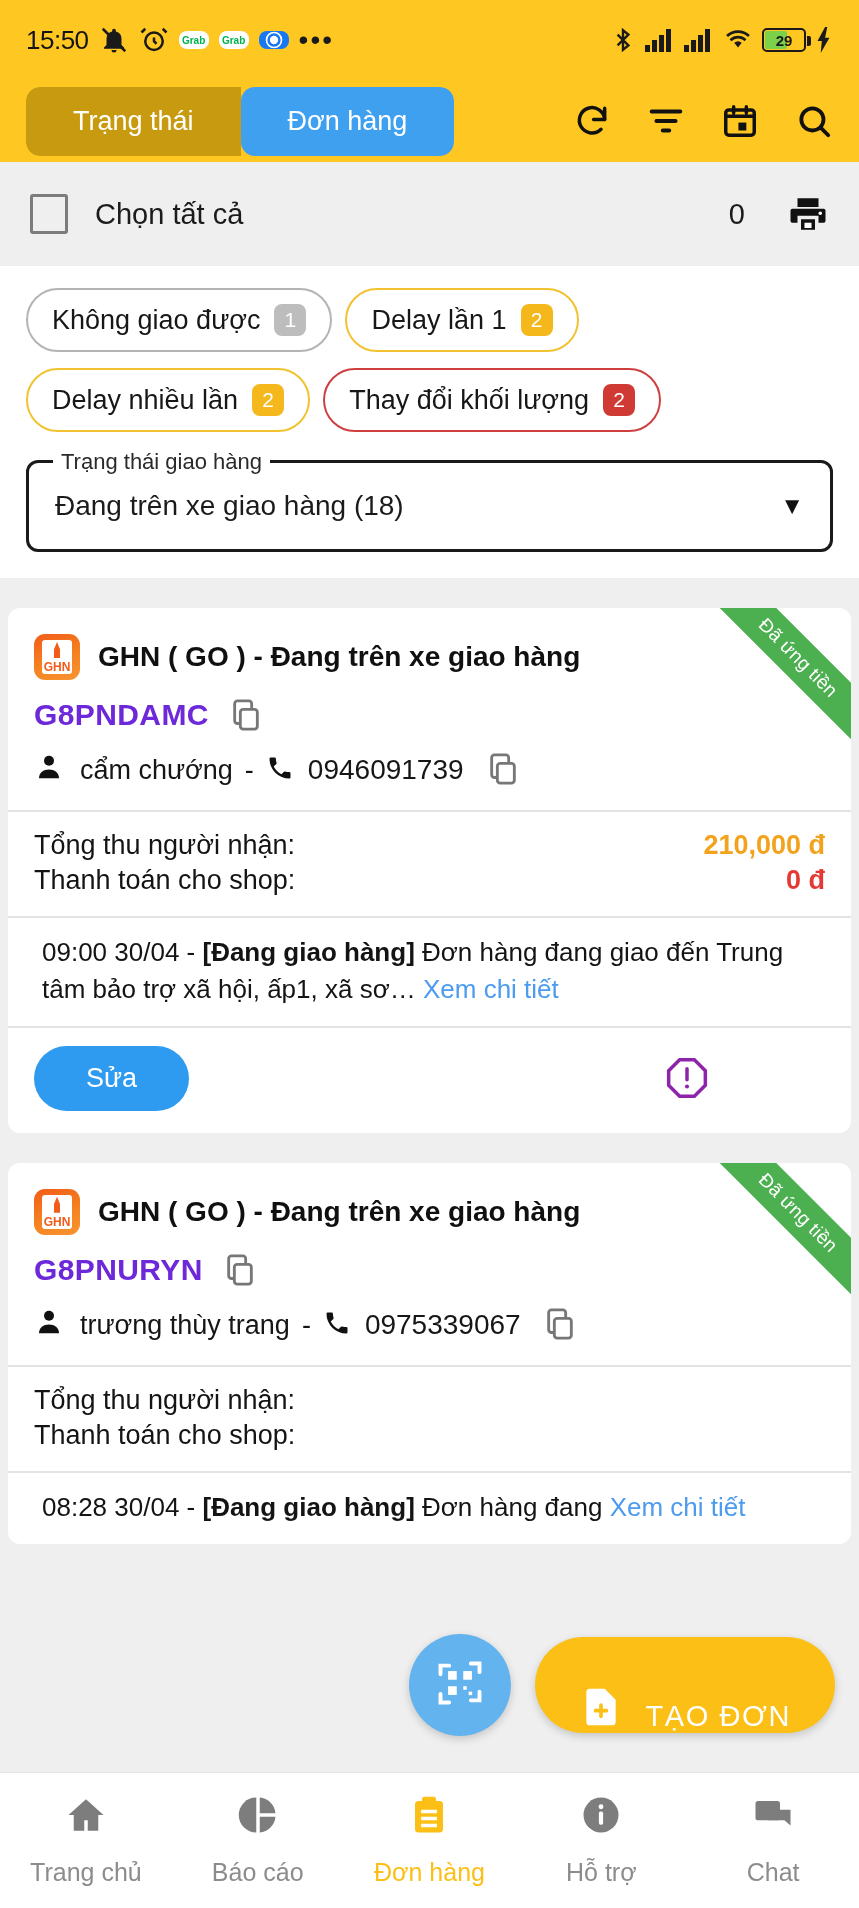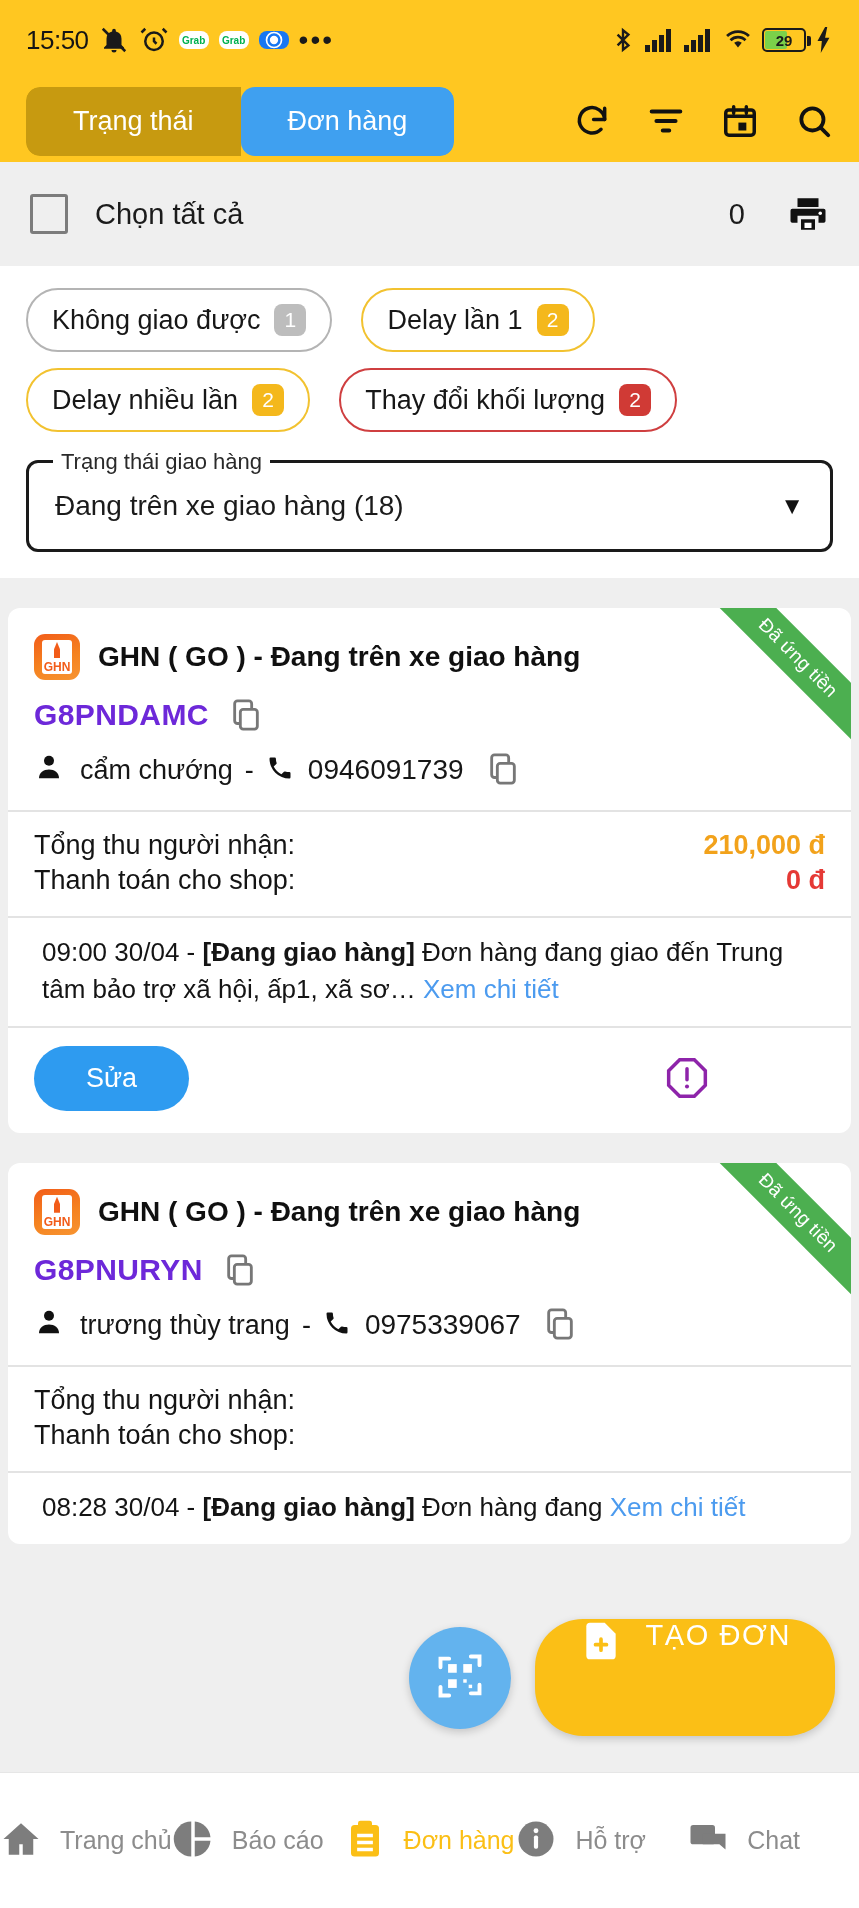--- a/index.html
+++ b/index.html
@@ -61,21 +61,21 @@
   .chk-box {
     width: 38px; height: 40px; border: 3px solid #7c7c7c; border-radius: 3px;
     background: transparent; cursor: pointer;
   }
   .selectbar-label { font-size: 29px; color: #1b1b1b; margin-left: 27px; }
   .selectbar-count { margin-left: auto; font-size: 29px; color: #1b1b1b; }
   .print-ico { margin-left: 42px; cursor:pointer; display:flex; }
 
   
   .filter-panel { background: #ffffff; padding: 22px 26px 26px 26px; }
-  .chips { display: flex; flex-wrap: wrap; gap: 16px 29px; }
+  .chips { display: flex; flex-wrap: wrap; gap: 16px 13px; }
   .chip {
     display: inline-flex; align-items: center; gap: 14px;
     border: 2.5px solid #b4b4b4; border-radius: 40px;
     padding: 14px 24px; background: #fff; cursor: pointer;
   }
   .chip.yellow { border-color: #F2C230; }
   .chip.red { border-color: #CF3F40; }
   .chip-label { font-size: 27px; color: #171717; font-weight: 400; white-space: nowrap; }
   .chip-badge {
     min-width: 32px; height: 32px; border-radius: 8px; background: #BDBDBD;
@@ -168,34 +168,34 @@
   .fab-wrap {
     position: absolute; right: 24px; bottom: 172px;
     display: flex; align-items: center; gap: 24px; z-index: 40;
   }
   .fab-qr {
     width: 102px; height: 102px; border-radius: 50%; background: #63B3EE;
     display: flex; align-items: center; justify-content: center; cursor: pointer;
     box-shadow: 0 3px 8px rgba(0,0,0,.18);
   }
   .fab-create {
-    height: 117px; border-radius: 48px; background: #FBBF16;
-    display: flex; align-items: flex-start; gap: 22px; padding: 0 44px;
+    height: 96px; border-radius: 48px; background: #FBBF16;
+    display: flex; align-items: flex-end; gap: 22px; padding: 0 44px;
     cursor: pointer; box-shadow: 0 3px 8px rgba(0,0,0,.18);
   }
   .fab-create .lbl { color: #fff; font-size: 29px; letter-spacing: 1.6px; }
 
   
   .bottomnav {
     position: absolute; left: 0; right: 0; bottom: 0; height: 136px;
     background: #ffffff; display: flex; align-items: center;
     border-top: 1px solid #e6e6e6; z-index: 50;
   }
   .nav-item {
-    flex: 1; display: flex; flex-direction: row; align-items: center;
+    flex: 1; display: flex; flex-direction: column; align-items: center;
     gap: 18px; cursor: pointer;
   }
   .nav-label { font-size: 25px; color: #8c8c8c; }
   .nav-item.active .nav-label { color: #FBBF16; }
 
   .scroll-area { position: relative; height: 1692px; overflow: hidden; background:#EFEFEF; }
 </style>
 </head>
 <body>
 

